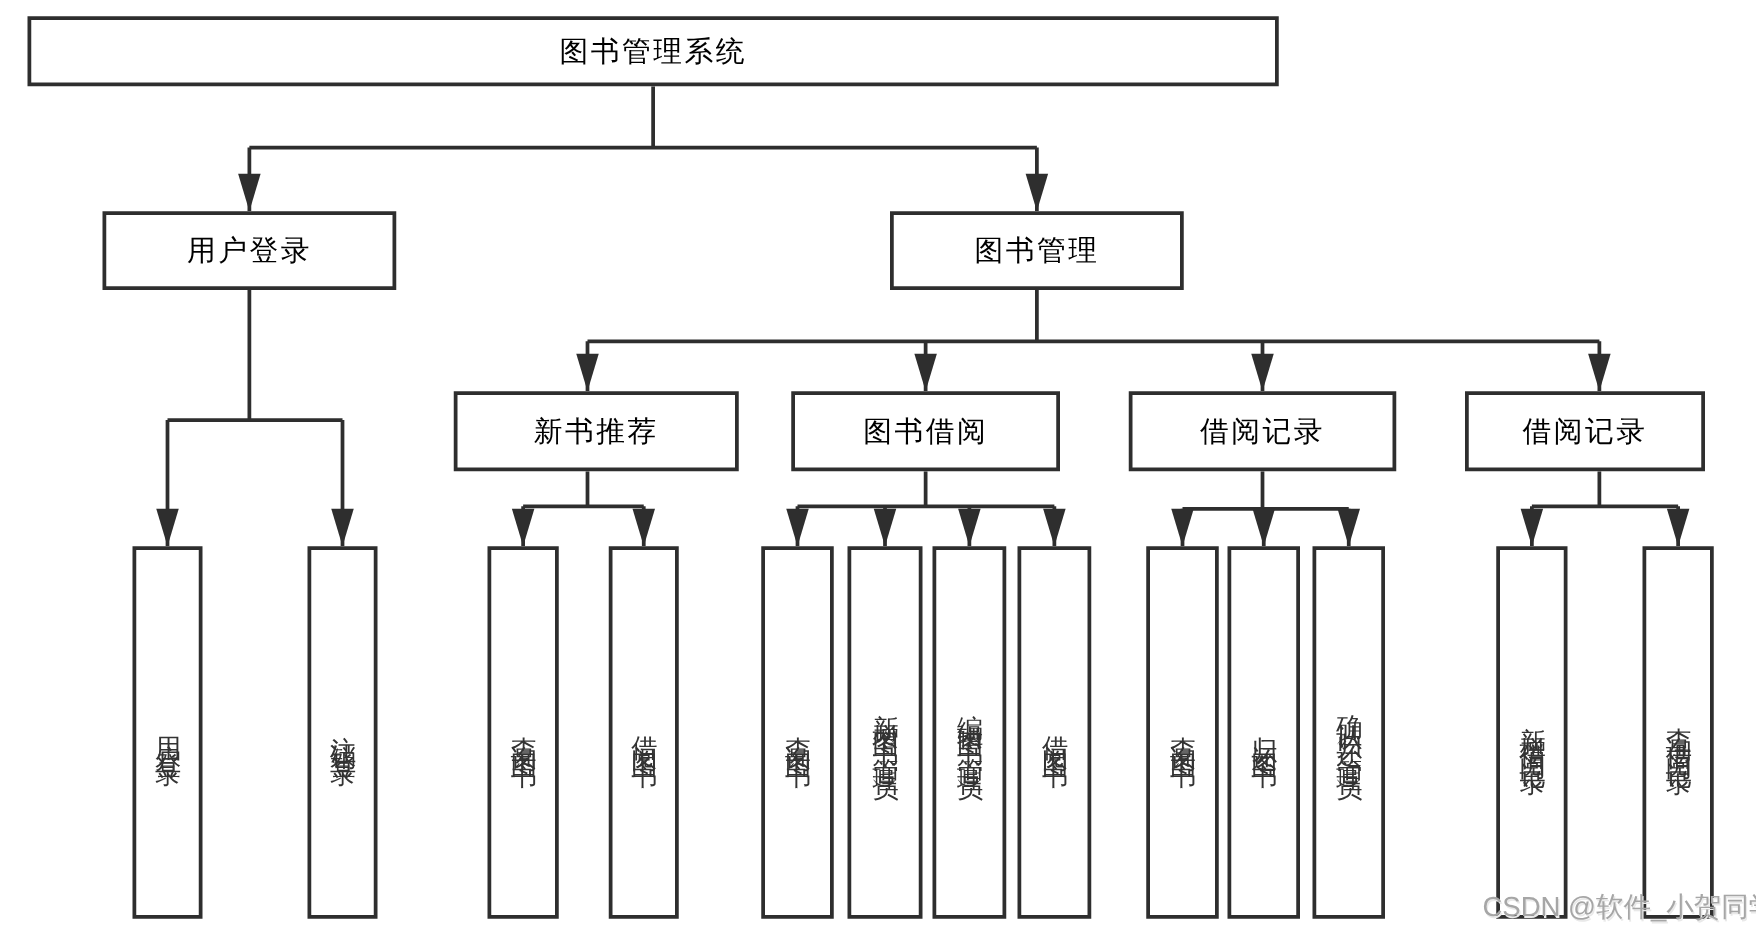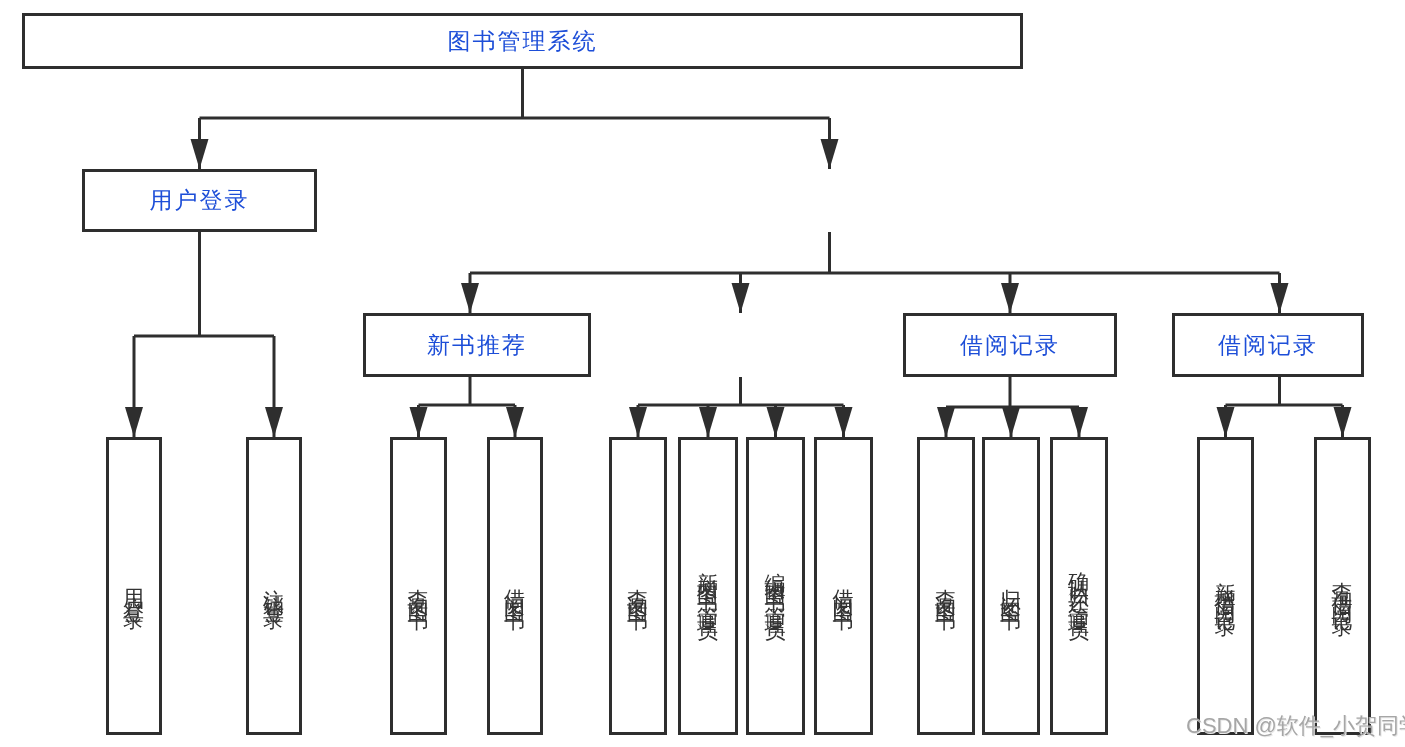--- a/index.html
+++ b/index.html
@@ -36,21 +36,21 @@
     display: flex;
     align-items: center;
     justify-content: center;
     z-index: 2;
     color: #333333;
   }
   .hlbl {
     font-size: 23px;
     letter-spacing: 2px;
     white-space: nowrap;
-    color: #1d4ed8;
+    color: #000000;
   }
   .vlbl {
     writing-mode: vertical-rl;
     text-orientation: mixed;
     font-size: 21px;
     line-height: 1;
     letter-spacing: 7px;
     white-space: nowrap;
     color: #333333;
   }
@@ -118,23 +118,29 @@
     <path class="wire" d="M1342.5,405 V437" marker-end="url(#arr)"></path>
   </svg>
 
   <div class="node" style="left:22px;top:13px;width:1001px;height:56px">
     <span class="hlbl">图书管理系统</span>
   </div>
 
   <div class="node" style="left:82px;top:169px;width:235px;height:63px">
     <span class="hlbl">用户登录</span>
   </div>
+  <div class="node" style="left:712px;top:169px;width:235px;height:63px">
+    <span class="hlbl">图书管理</span>
+  </div>
 
   <div class="node" style="left:363px;top:313px;width:228px;height:64px">
     <span class="hlbl">新书推荐</span>
+  </div>
+  <div class="node" style="left:633px;top:313px;width:215px;height:64px">
+    <span class="hlbl">图书借阅</span>
   </div>
   <div class="node" style="left:903px;top:313px;width:214px;height:64px">
     <span class="hlbl">借阅记录</span>
   </div>
   <div class="node" style="left:1172px;top:313px;width:192px;height:64px">
     <span class="hlbl">借阅记录</span>
   </div>
 
   <div class="node" style="left:106px;top:437px;width:56px;height:298px">
     <span class="vlbl">用户登录</span>

